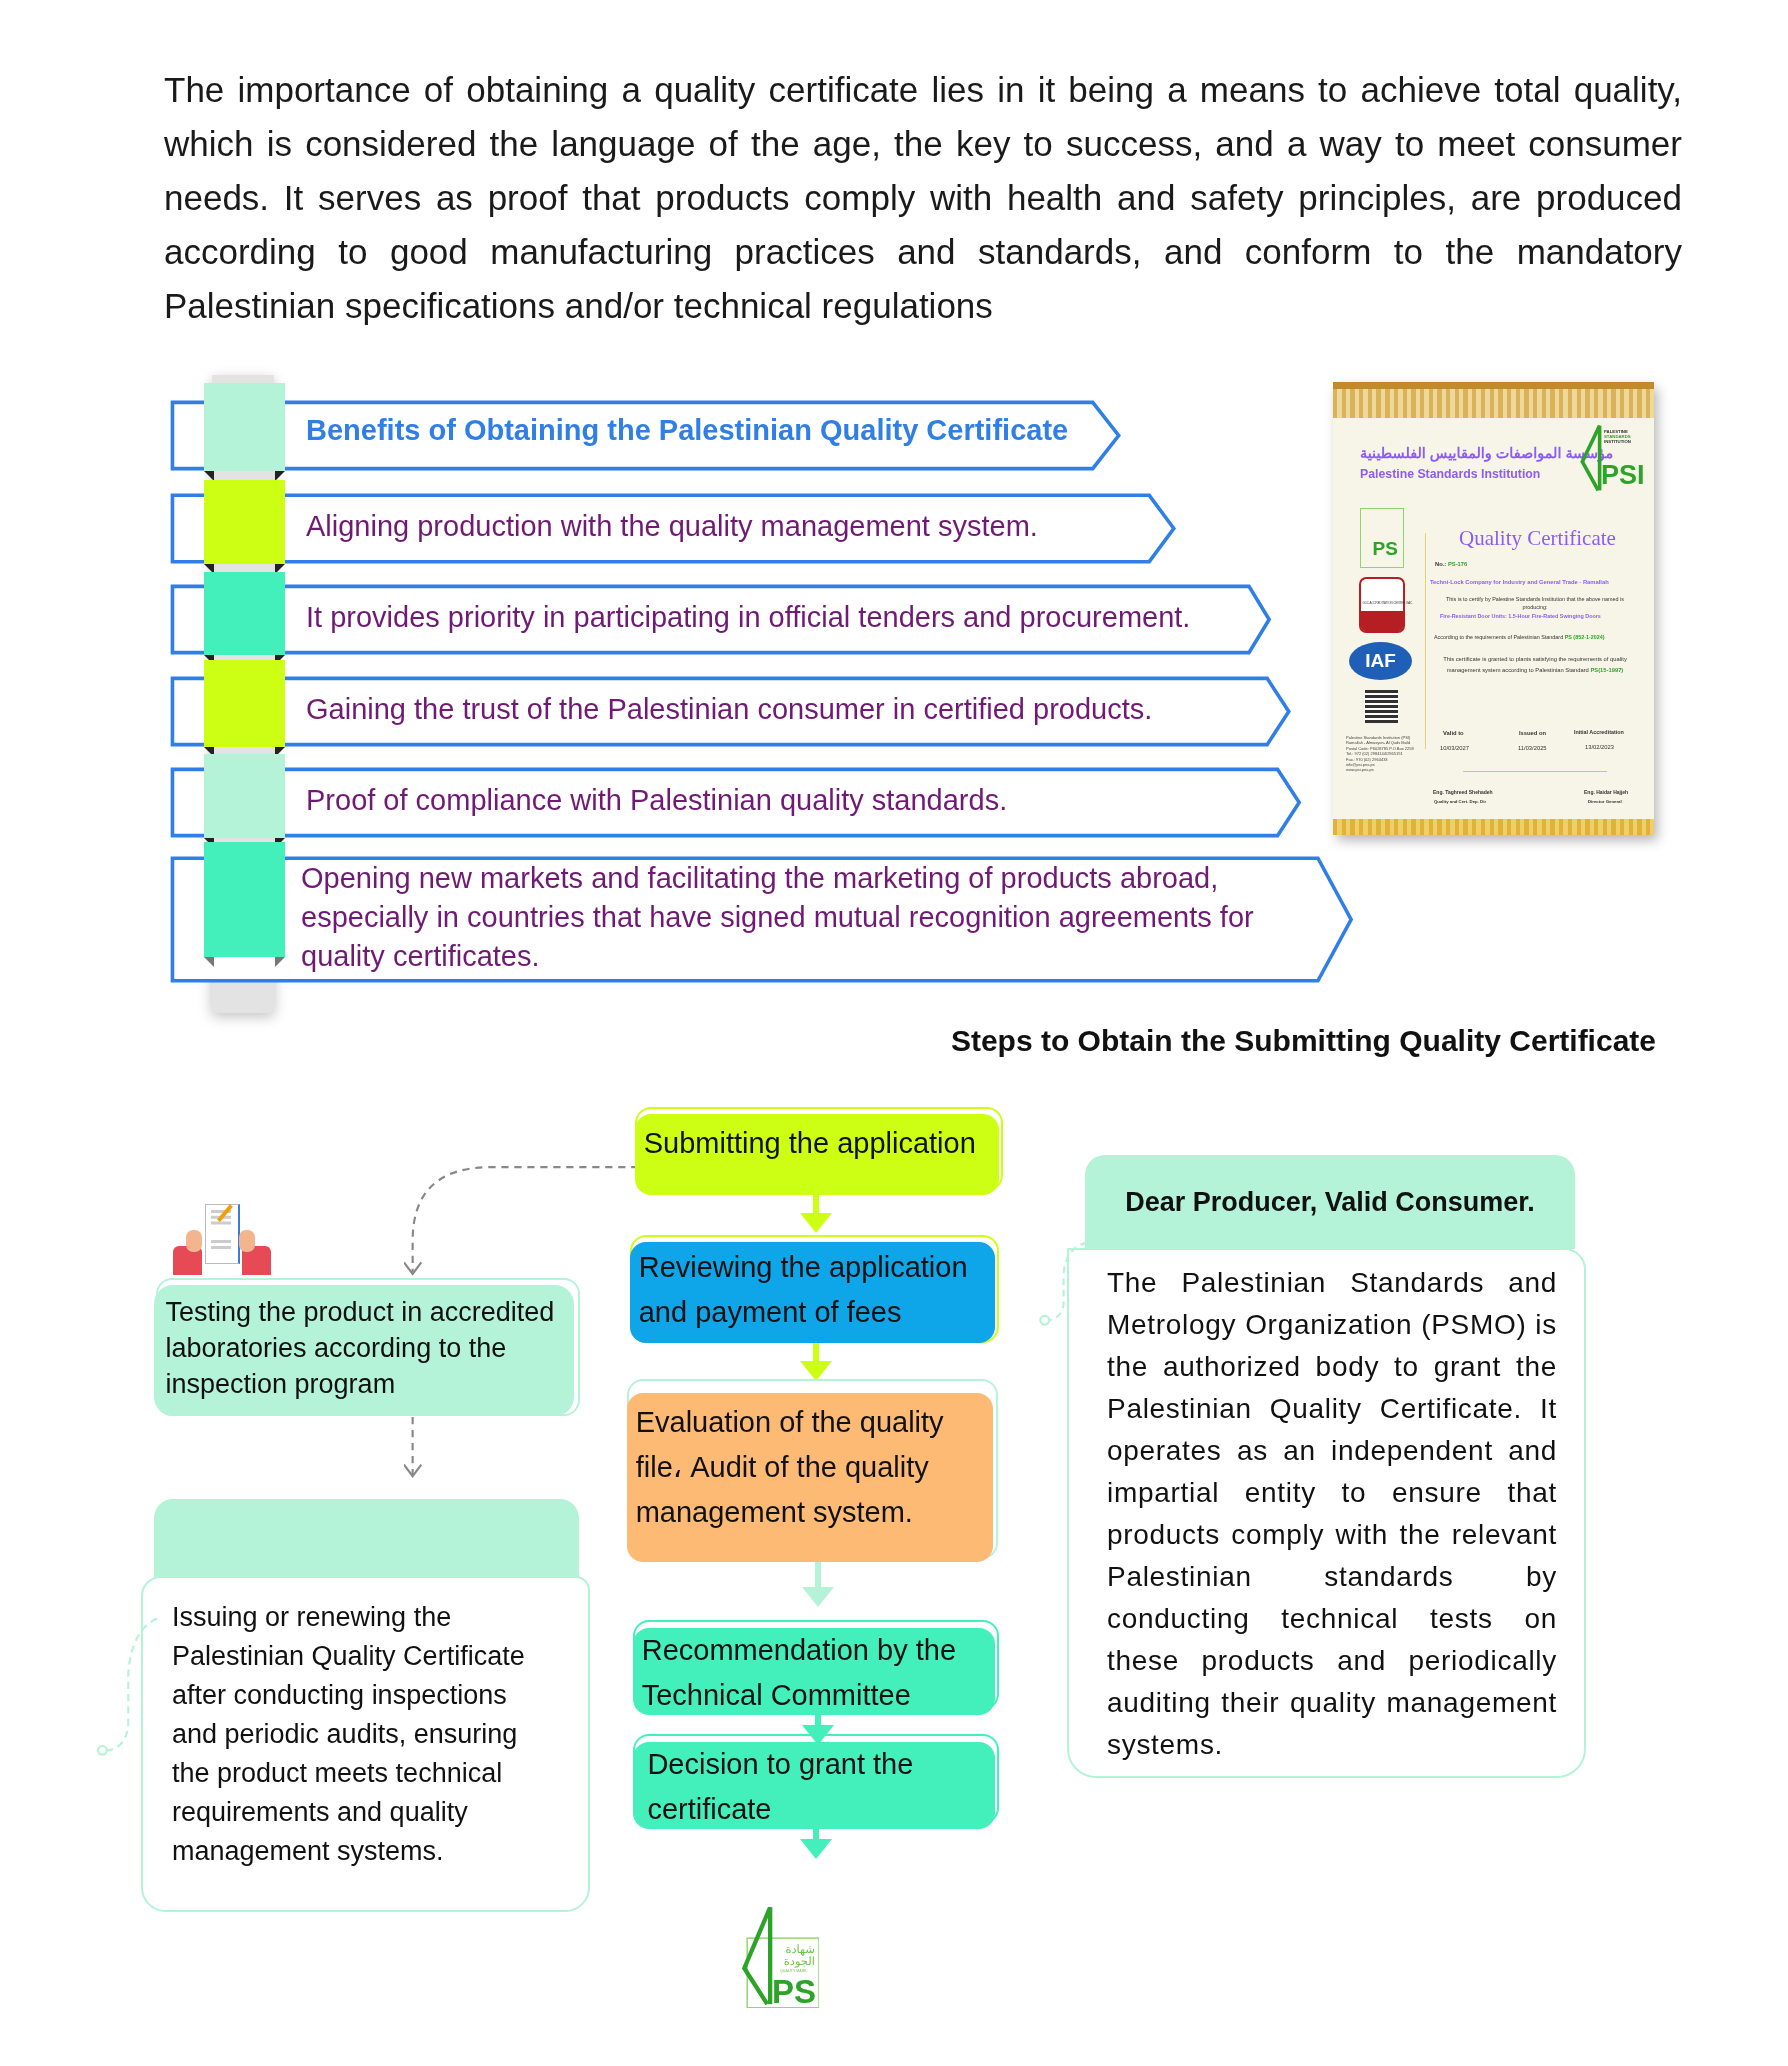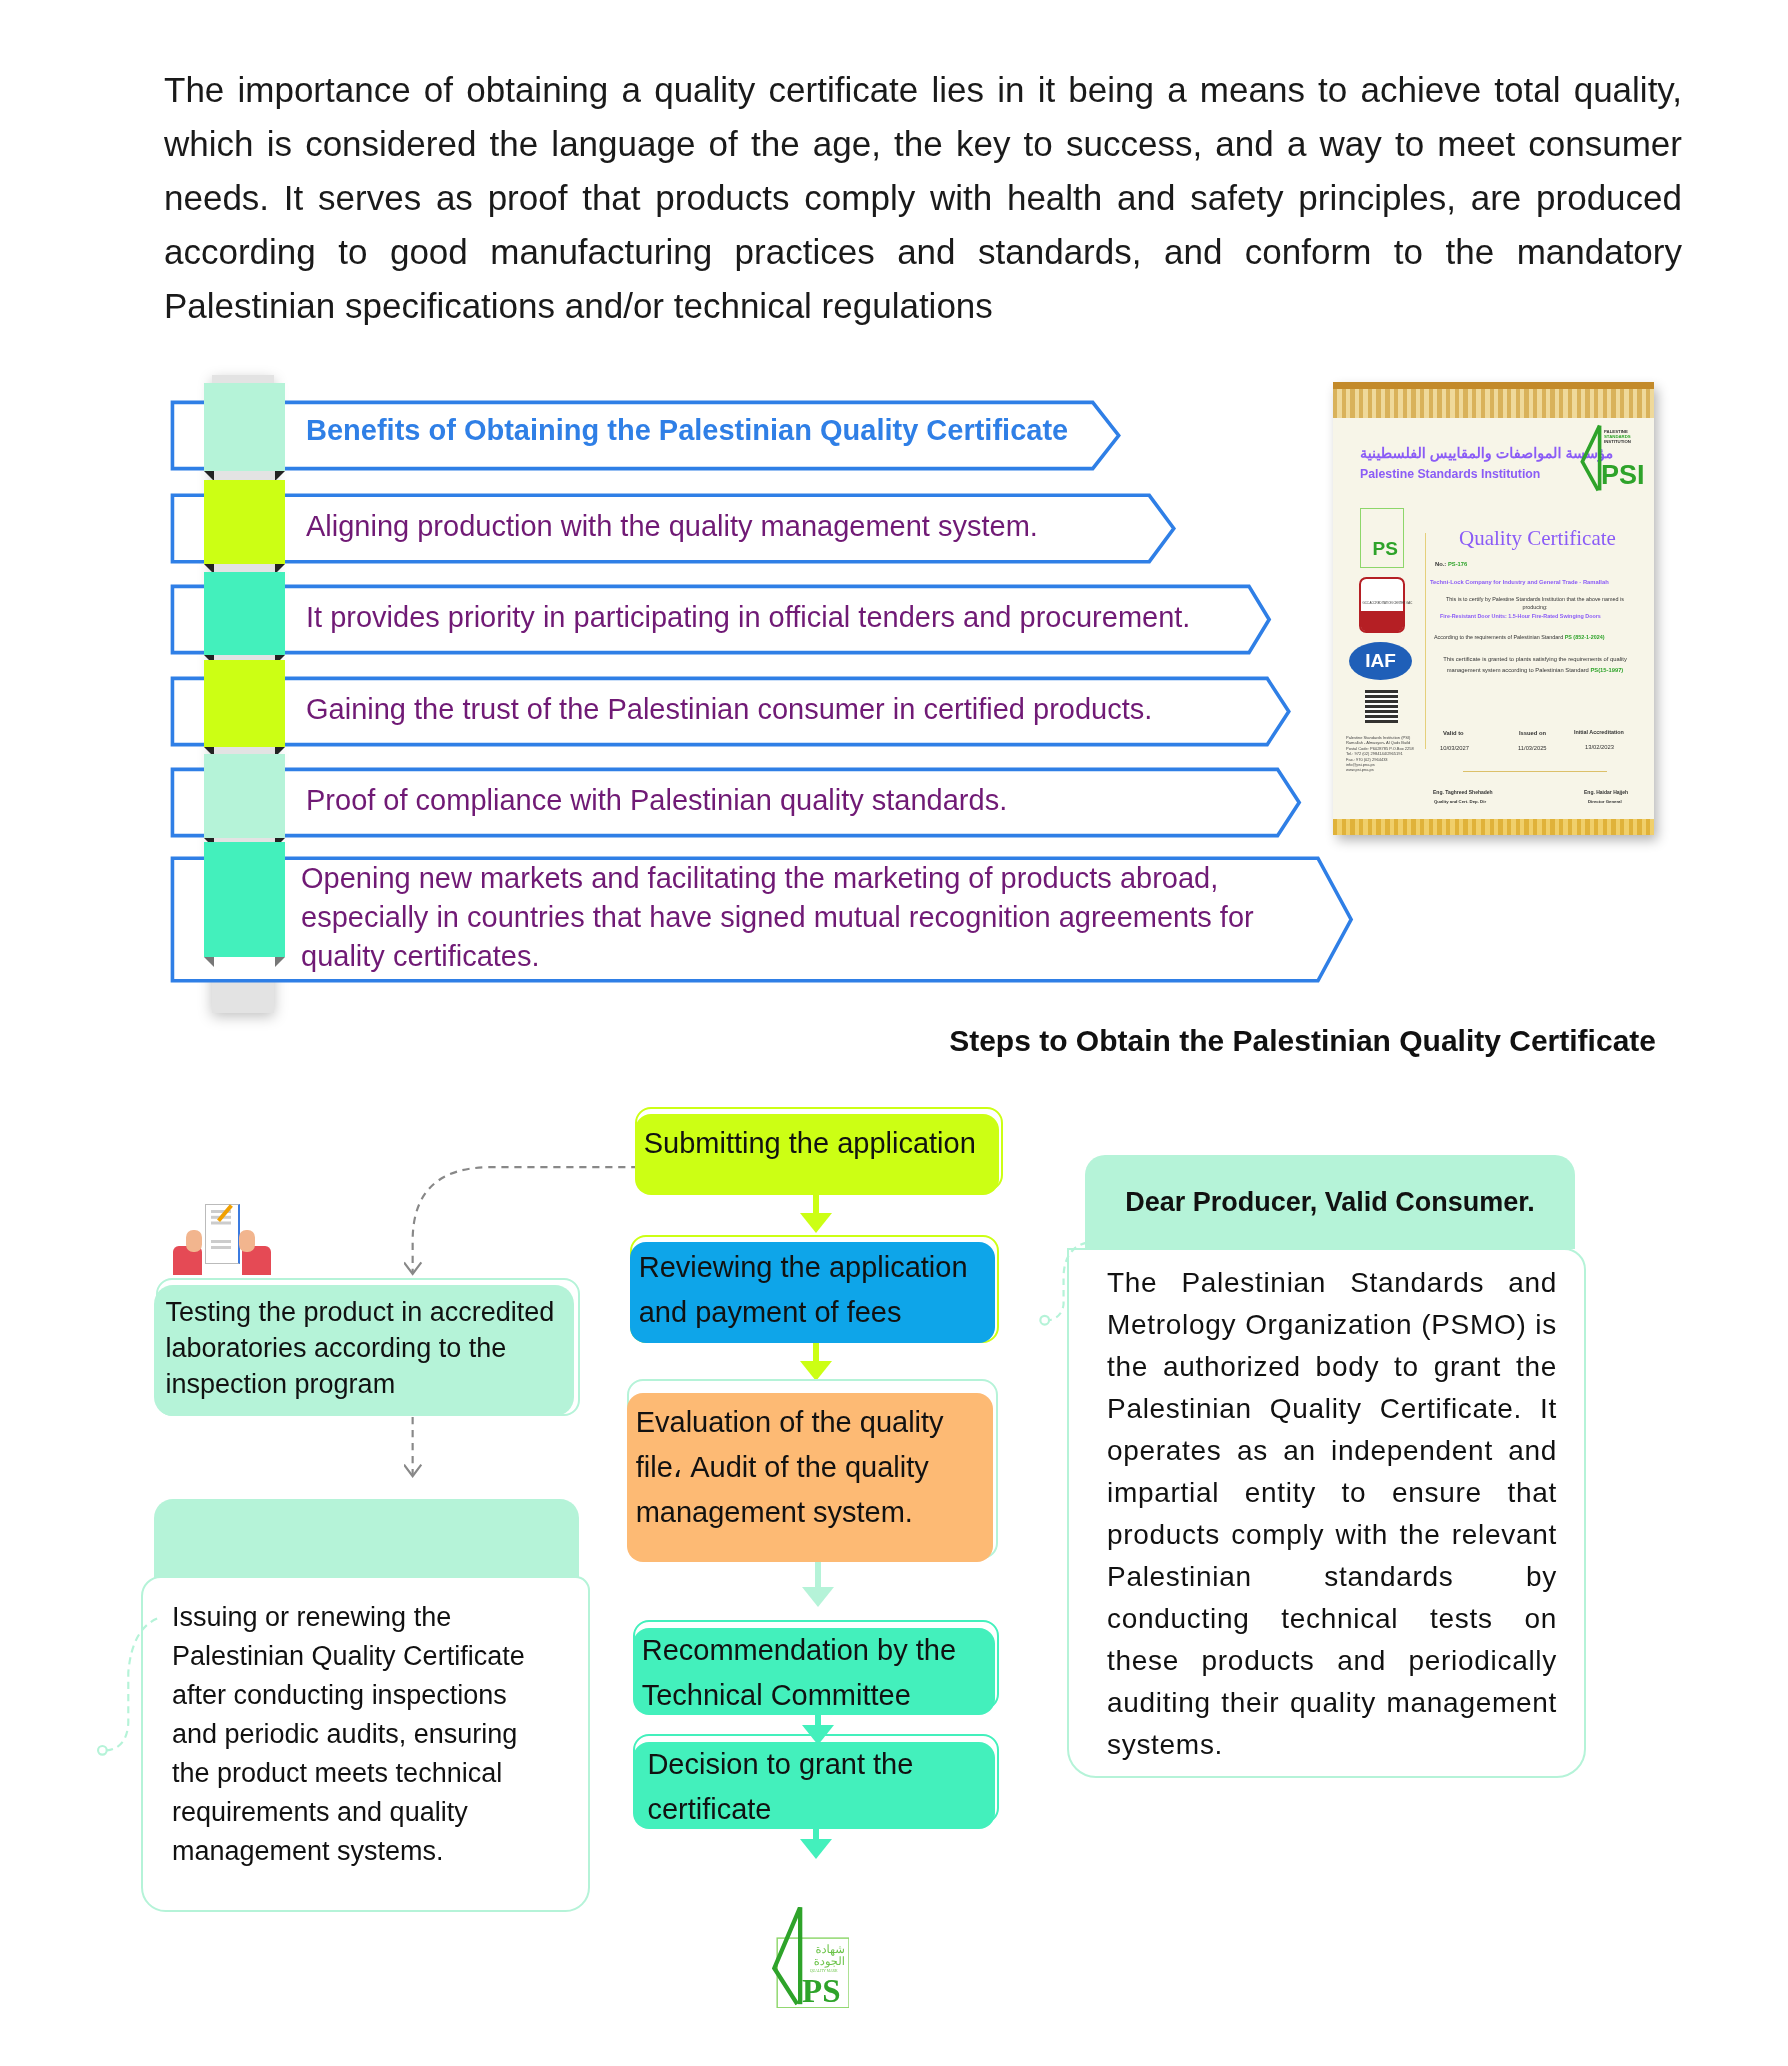--- a/index.html
+++ b/index.html
@@ -166,21 +166,21 @@
   <div class="t dk" style="left:241px;top:347px;font-size:5.4px;font-weight:bold;">Initial Accreditation</div>
   <div class="t dk" style="left:252px;top:362px;font-size:5.8px;">13/02/2023</div>
   <div class="abs" style="left:130px;top:389px;width:144px;height:1.4px;background:#dcc06a;"></div>
   <div class="t dk" style="left:100px;top:407px;font-size:5px;font-weight:bold;">Eng. Taghreed Shehadeh</div>
   <div class="t dk" style="left:101px;top:417px;font-size:4.3px;font-weight:bold;">Quality and Cert. Dep. Dir</div>
   <div class="t dk" style="left:251px;top:407px;font-size:5px;font-weight:bold;">Eng. Haidar Hajjeh</div>
   <div class="t dk" style="left:255px;top:417px;font-size:4.3px;font-weight:bold;">Director General</div>
   <div class="band-bot"></div>
 </div>
 
-<div class="abs steps-title">Steps to Obtain the Palestinian Quality Certificate</div>
+<div class="abs steps-title">Steps to Obtain the Submitting Quality Certificate</div>
 
 <svg class="abs" style="left:404px;top:1154px;" width="238" height="123" viewBox="0 0 330 170">
   <path d="M325,18 L120,18 Q 12,18 12,120 L12,165" fill="none" stroke="#888" stroke-width="3" stroke-dasharray="10,8"></path>
   <polyline points="0,150 12,166 24,150" fill="none" stroke="#888" stroke-width="3"></polyline>
 </svg>
 <svg class="abs" style="left:404px;top:1417px;" width="21.6" height="65" viewBox="0 0 30 90">
   <path d="M12,0 L12,80" fill="none" stroke="#888" stroke-width="3" stroke-dasharray="10,8"></path>
   <polyline points="0,66 12,82 24,66" fill="none" stroke="#888" stroke-width="3"></polyline>
 </svg>
 
@@ -222,21 +222,21 @@
 <div class="step-outline" style="left:633px;top:1620px;width:366px;height:90px;border-color:#43f0bc;"></div>
 <div class="step" style="left:633px;top:1628px;width:362px;height:87px;background:#43f0bc;padding-top:0px;">Recommendation by the Technical Committee</div>
 <div class="arrow-stem" style="left:815px;top:1714px;height:14.4px;background:#43f0bc;"></div>
 <div class="arrow-head" style="left:802px;top:1725px;border-top-color:#43f0bc;"></div>
 
 <div class="step-outline" style="left:633px;top:1734px;width:366px;height:90px;border-color:#43f0bc;"></div>
 <div class="step" style="left:633px;top:1742px;width:362px;height:87px;background:#43f0bc;padding-top:0px;padding-left:14.4px;">Decision to grant the certificate</div>
 <div class="arrow-stem" style="left:813px;top:1828px;height:14.4px;background:#43f0bc;"></div>
 <div class="arrow-head" style="left:800px;top:1839px;border-top-color:#43f0bc;"></div>
 
-<div class="abs" style="left:770px;top:1907px;width:79px;height:101px;font-family:Liberation Serif, serif;">
+<div class="abs" style="left:740px;top:1907px;width:79px;height:101px;">
   <svg width="79" height="101" style="position:absolute;left:0;top:0;" viewBox="0 0 110 140">
     <rect x="10" y="43" width="100" height="97" fill="none" stroke="#8dd66a" stroke-width="2"></rect>
     <polyline points="42,0 6,85 38,135" fill="none" stroke="#2ea32a" stroke-width="6"></polyline>
     <line x1="42" y1="0" x2="42" y2="135" stroke="#2ea32a" stroke-width="6"></line>
   </svg>
   <div class="abs" style="left:40px;top:36px;font-size:11.5px;color:#6cc44a;line-height:12.3px;text-align:right;width:35px;">شهادة الجودة</div>
   <div class="abs" style="left:40px;top:62px;font-size:3.6px;color:#6cc44a;">QUALITY MARK</div>
   <div class="abs" style="left:32px;top:66px;font-size:33px;font-weight:bold;color:#2ea32a;">PS</div>
 </div>
 

